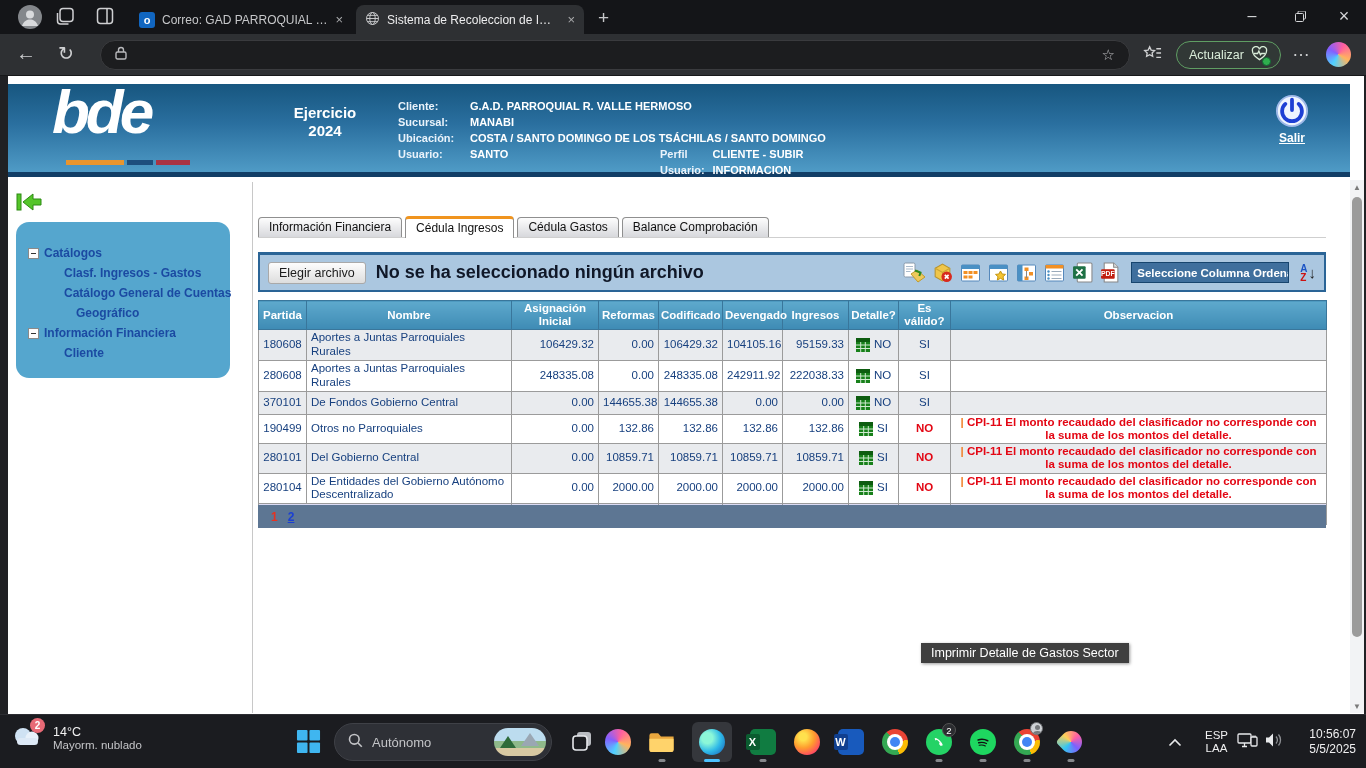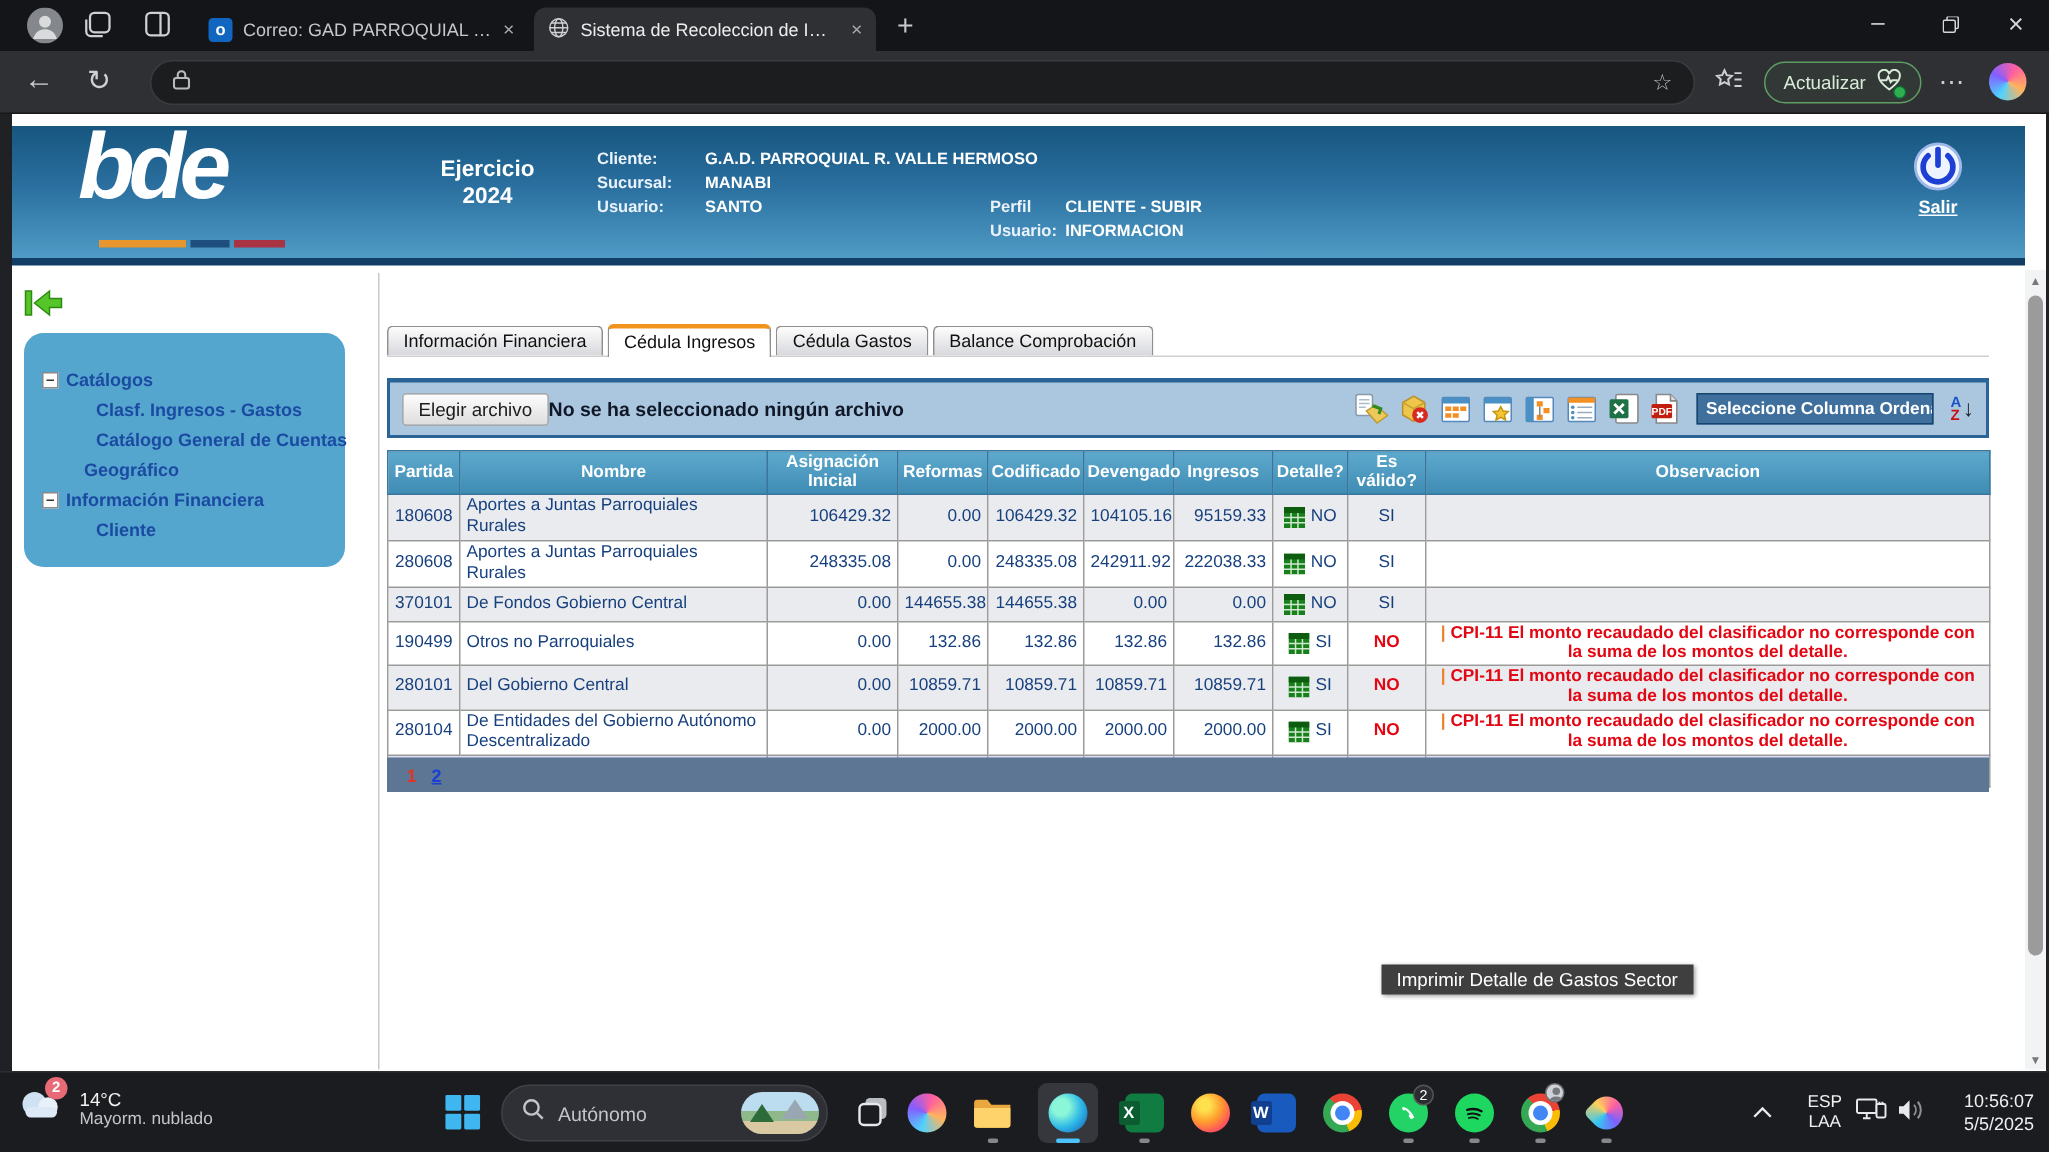--- a/index.html
+++ b/index.html
@@ -44,21 +44,21 @@
 .tree-item{position:absolute;font-size:12px;font-weight:bold;color:#1b4aa2;white-space:nowrap}
 .minusbox{position:absolute;width:11px;height:11px;background:#fdfdfd;border:1px solid #8a8a8a;display:flex;align-items:center;justify-content:center}
 .minusbox i{display:block;width:5px;height:1px;background:#333}
 
 #maintabs{position:absolute;left:258px;top:215px;display:flex;align-items:flex-end;gap:3px;width:1068px;border-bottom:1px solid #cfcfcf}
 .mtab{font-size:12px;color:#101010;background:linear-gradient(180deg,#fdfdfd,#d7d8dc);border:1px solid #8f8f8f;border-bottom:none;border-radius:4px 4px 0 0;padding:2px 10px 3px;white-space:nowrap}
 .mtab.active{background:#fff;border-top:3px solid #f0941e;padding-top:2px;position:relative;top:1px}
 
 #toolband{position:absolute;left:258px;top:252px;width:1068px;height:40px;background:#abc7e0;border:2px solid #2a6496;border-top-width:3px;display:flex;align-items:center}
 #filebtn{margin-left:8px;font-size:12.5px;color:#1b1b1b;background:linear-gradient(#fdfdfd,#dddddd);border:1px solid #a9a9a9;border-radius:3px;padding:3px 10px;white-space:nowrap}
-#filestatus{font-size:13px;color:#101828;font-weight:bold;white-space:nowrap}
+#filestatus{margin-left:10px;font-size:18px;color:#101828;font-weight:bold;white-space:nowrap}
 #iconrow{margin-left:auto;display:flex;align-items:center;gap:5px}
 .tbico{width:23px;height:22px;display:flex;align-items:center;justify-content:center}
 #sortsel{width:158px;height:21px;background:#3f6f9d;border:1px solid #17456e;color:#fff;font-size:11.5px;font-weight:bold;display:flex;align-items:center;padding:0 5px;white-space:nowrap;overflow:hidden;margin-left:4px}
 #azsort{display:flex;align-items:center;margin:0 8px 0 6px}
 #azsort .letters{display:flex;flex-direction:column;font-size:10px;font-weight:bold;line-height:9px}
 #azsort .a{color:#1a53c4}#azsort .z{color:#cc1111}
 #azsort .arr{font-size:15px;font-weight:bold;color:#222;margin-left:1px}
 
 #gridtbl{position:absolute;left:258px;top:300px;width:1068px;border-collapse:collapse;table-layout:fixed;font-size:11.5px;color:#17407f}
 #gridtbl th{background:linear-gradient(180deg,#5ea9cd,#3e8bb4);color:#fff;font-weight:bold;border:1px solid #39769b;padding:1px 2px;line-height:1.15;font-size:11.5px}
@@ -216,20 +216,24 @@
   </div>
   <div id="hinfo">
     <div class="row">
         <span class="lbl">Cliente:</span>
         <span class="val">G.A.D. PARROQUIAL R. VALLE HERMOSO</span>
       </div>
     <div class="row">
         <span class="lbl">Sucursal:</span>
         <span class="val">MANABI</span>
       </div>
+    <div class="row">
+        <span class="lbl">Ubicación:</span>
+        <span class="val">COSTA / SANTO DOMINGO DE LOS TSÁCHILAS / SANTO DOMINGO</span>
+      </div>
     <div class="row" style="position:relative">
       <span class="lbl">Usuario:</span>
         <span class="val">SANTO</span>
       <span id="perfil-group">
           <span class="lbl" style="width:80px">Perfil Usuario:</span>
           <span class="val">CLIENTE - SUBIR INFORMACION</span>
         </span>
     </div>
   </div>
   <div class="hlink" style="left:1254px;top:10px;width:60px">
@@ -252,21 +256,21 @@
 
 <div id="divider"></div>
 
 <div id="sidepanel">
   <span class="minusbox" style="left:12px;top:26px">
       <i></i>
     </span>
   <div class="tree-item" style="left:28px;top:24px">Catálogos</div>
   <div class="tree-item" style="left:48px;top:44px">Clasf. Ingresos - Gastos</div>
   <div class="tree-item" style="left:48px;top:64px">Catálogo General de Cuentas</div>
-  <div class="tree-item" style="left:40px;top:84px">Geográfico</div>
+  <div class="tree-item" style="left:60px;top:84px">Geográfico</div>
   <span class="minusbox" style="left:12px;top:106px">
       <i></i>
     </span>
   <div class="tree-item" style="left:28px;top:104px">Información Financiera</div>
   <div class="tree-item" style="left:48px;top:124px">Cliente</div>
 </div>
 
 <div id="maintabs">
   <div class="mtab">Información Financiera</div>
   <div class="mtab active">Cédula Ingresos</div>

